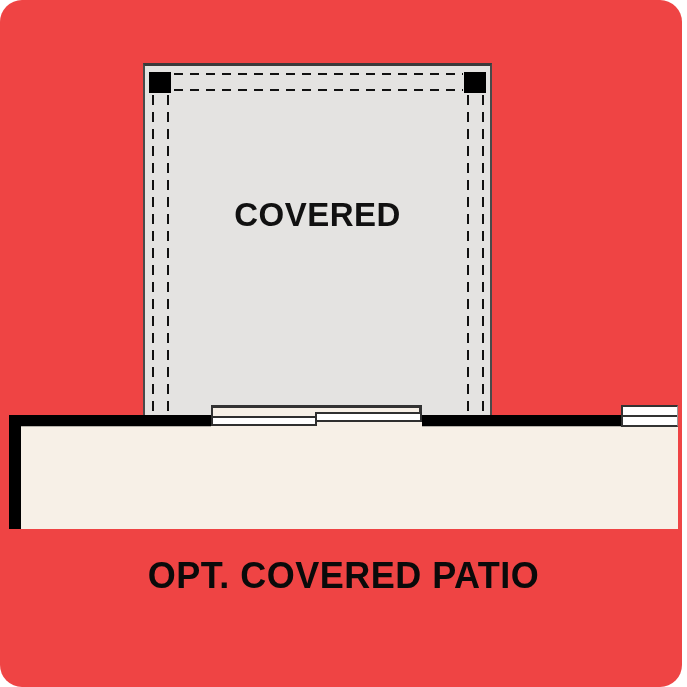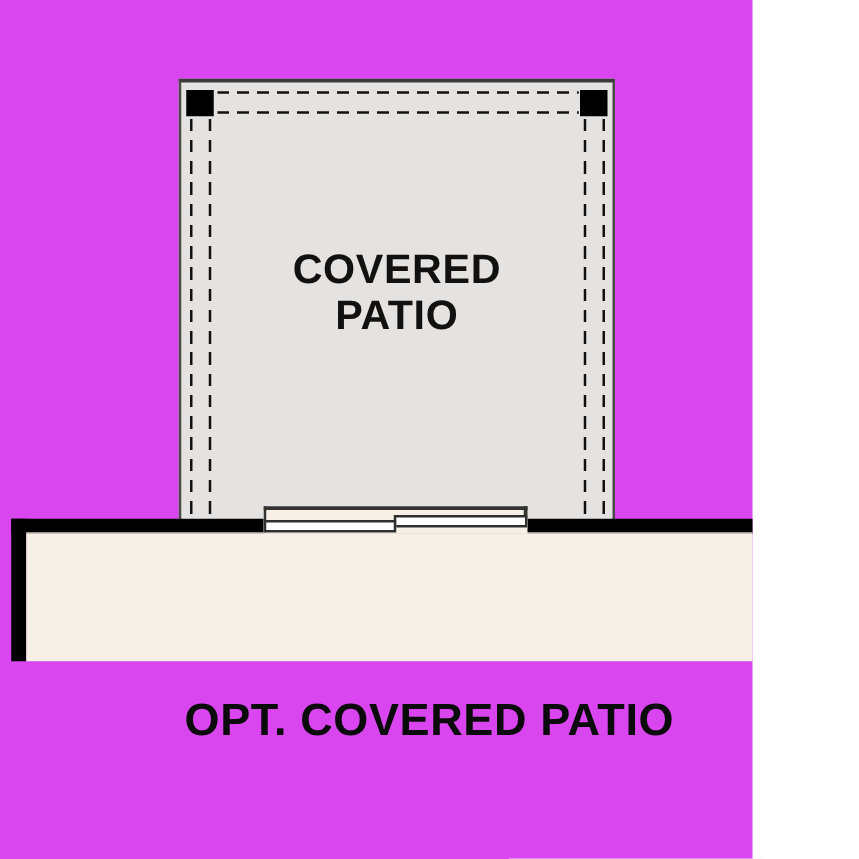--- a/index.html
+++ b/index.html
@@ -3,24 +3,25 @@
 <meta charset="utf-8">
 <style>
   html, body {
     margin: 0;
     padding: 0;
     background: #ffffff;
     font-family: "Liberation Sans", sans-serif;
   }
   #canvas {
     position: relative;
-    width: 602px;
+    width: 682px;
     height: 687px;
-    background: #d946ef;
+    background: #ef4444;
     overflow: hidden;
+    border-radius: 22px;
   }
   .abs { position: absolute; }
 
   
   .patio-slab {
     left: 143px; top: 63px;
     width: 349px; height: 353px;
     background: #e4e3e1;
     border-top: 3px solid #3a3a3a;
     border-left: 2px solid #4a4a4a;
@@ -127,21 +128,20 @@
   <div class="abs dash-v dash-v-l1"></div>
   <div class="abs dash-v dash-v-l2"></div>
   <div class="abs dash-v dash-v-r1"></div>
   <div class="abs dash-v dash-v-r2"></div>
 
   <div class="abs post post-left"></div>
   <div class="abs post post-right"></div>
 
   <div class="abs patio-label">
     <div>COVERED</div>
-    <div>PATIO</div>
   </div>
 
   <div class="abs wall wall-left-h"></div>
   <div class="abs wall wall-left-v"></div>
   <div class="abs wall wall-right-h"></div>
 
   <div class="abs interior"></div>
 
   <div class="abs door-opening"></div>
   <div class="abs door-header"></div>

